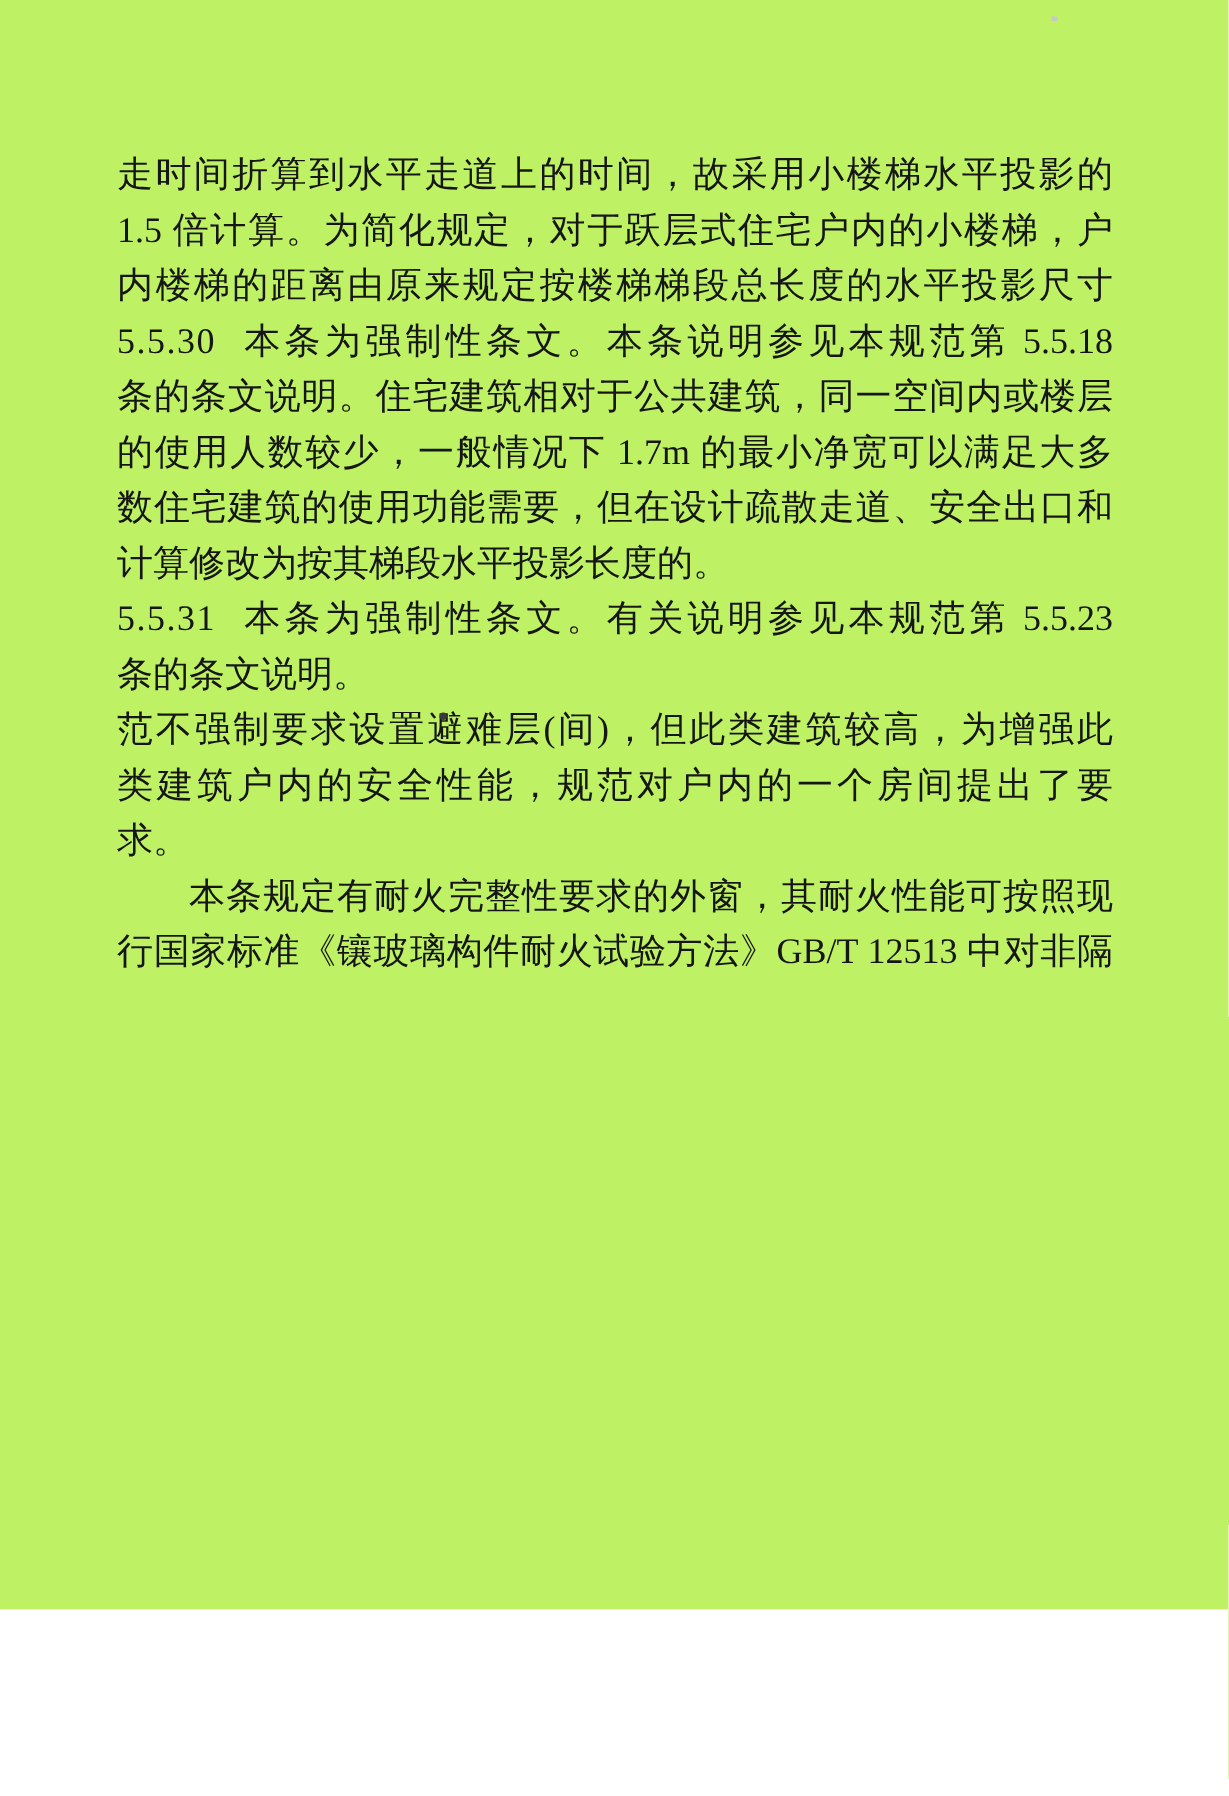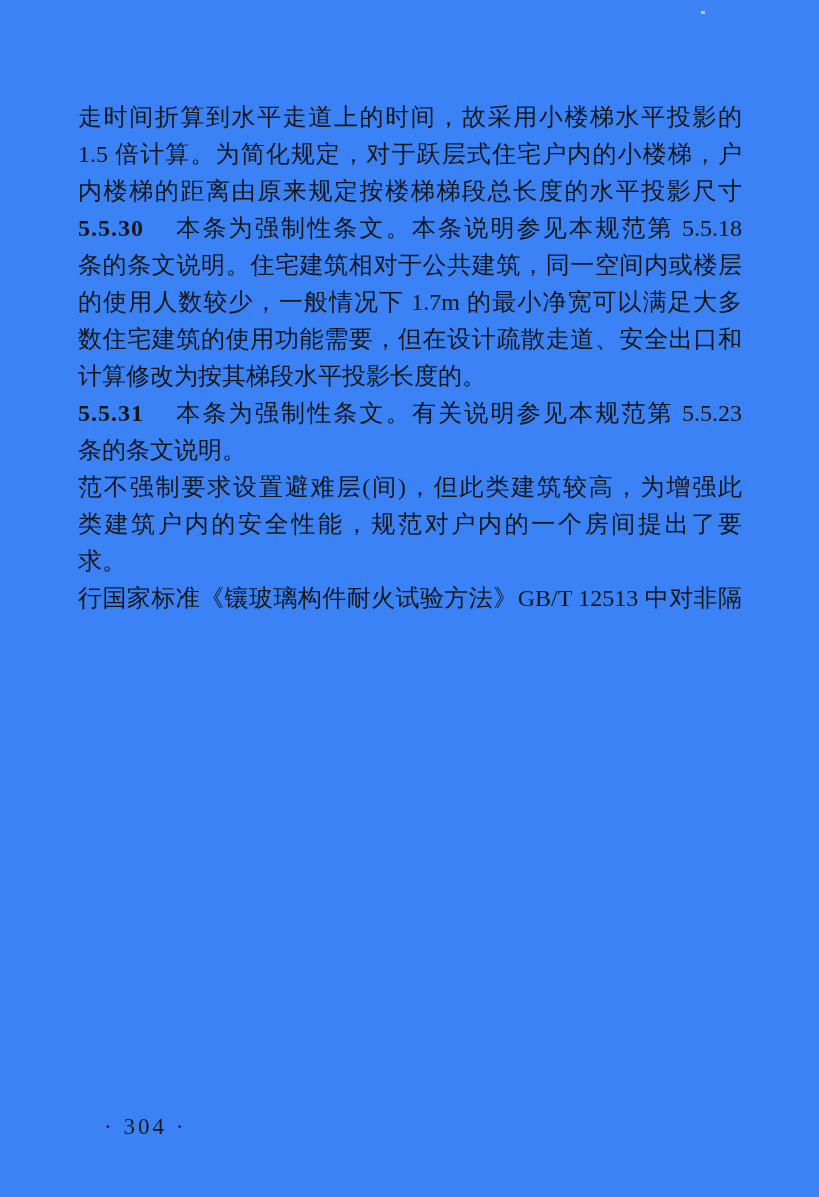--- a/index.html
+++ b/index.html
@@ -3,22 +3,22 @@
 <meta charset="utf-8">
 <style>
   html, body {
     margin: 0;
     padding: 0;
     background: #ffffff;
   }
   .page {
     position: relative;
     width: 819px;
-    height: 1197px;
-    background: #3b82f6;
+    height: 1073px;
+    background: #bef264;
     font-family: "Liberation Serif", "DejaVu Serif", serif;
     color: #161616;
     overflow: hidden;
   }
   .textblock {
     position: absolute;
     left: 78px;
     top: 99px;
     width: 664px;
   }
@@ -27,23 +27,23 @@
     line-height: 37px;
     height: 37px;
     text-align: justify;
     white-space: normal;
     overflow: visible;
   }
   .line.j { text-align-last: justify; }
   .line.l { text-align-last: left; }
   .line.indent { text-indent: 48px; }
   .num {
-    font-weight: bold;
+    font-weight: normal;
     letter-spacing: 1px;
-    margin-right: 30px;
+    margin-right: 16px;
   }
   .footer {
     position: absolute;
     left: 104px;
     top: 1114px;
     font-size: 23px;
     letter-spacing: 3px;
     color: #1a1a1a;
   }
   .artifact-dot {
@@ -81,20 +81,21 @@
     <div class="line j"><span>数住宅建筑的使用功能需要，但在设计疏散走道、安全出口和</span></div>
     <div class="line l"><span>计算修改为按其梯段水平投影长度的。</span></div>
 
     <div class="line j"><span class="num">5.5.31</span><span>本条为强制性条文。有关说明参见本规范第 5.5.23</span></div>
     <div class="line l"><span>条的条文说明。</span></div>
 
     <div class="line j"><span>范不强制要求设置避难层(间)，但此类建筑较高，为增强此</span></div>
     <div class="line j"><span>类建筑户内的安全性能，规范对户内的一个房间提出了要</span></div>
     <div class="line l"><span>求。</span></div>
 
+    <div class="line j indent"><span>本条规定有耐火完整性要求的外窗，其耐火性能可按照现</span></div>
     <div class="line j"><span>行国家标准《镶玻璃构件耐火试验方法》GB/T 12513 中对非隔</span></div>
 
   </div>
 
   <div class="artifact-dot"></div>
   <div class="artifact-speck"></div>
 
   <div class="footer">· 304 ·</div>
 
 </div>

